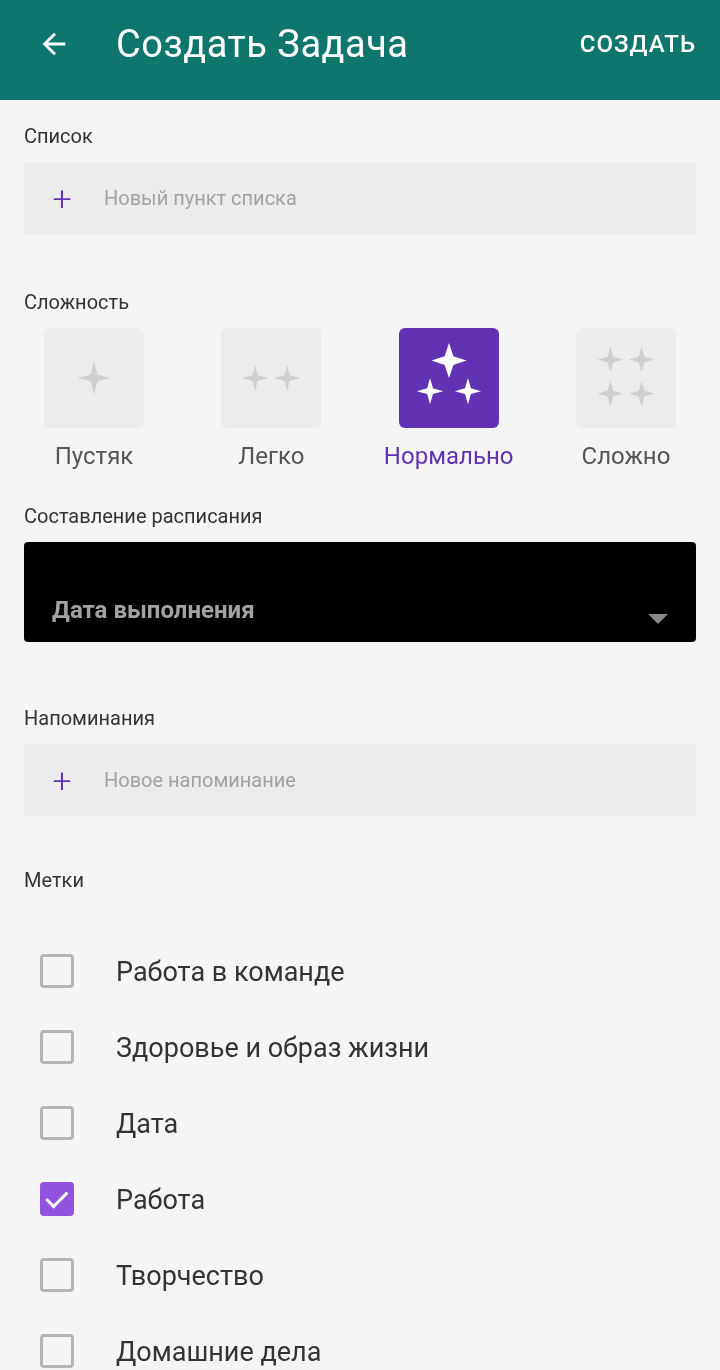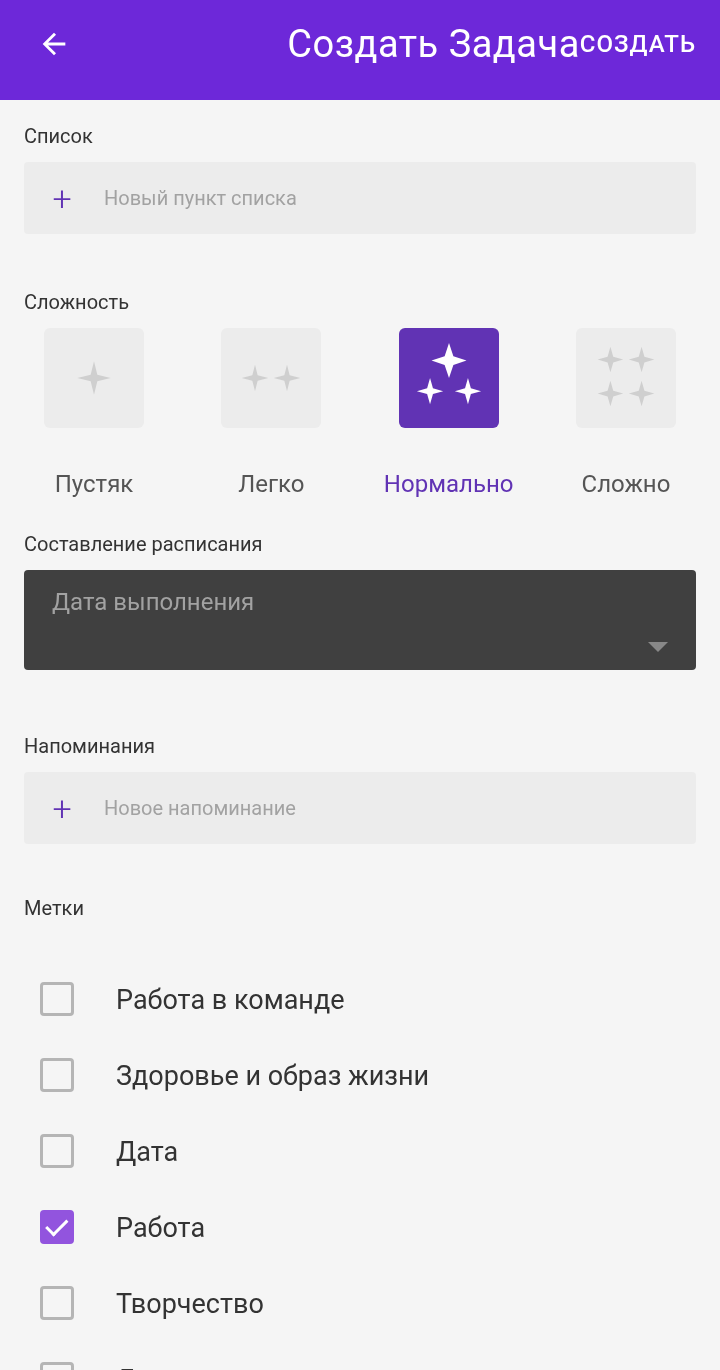--- a/index.html
+++ b/index.html
@@ -5,27 +5,26 @@
   * { box-sizing: border-box; margin: 0; padding: 0; }
   body {
     font-family: -apple-system, "Segoe UI", Roboto, sans-serif;
     width: 720px;
     height: 1370px;
     background: #f5f5f5;
     overflow: hidden;
     color: #333;
   }
   .header {
-    background: #6d28d9;
+    background: #0f766e;
     height: 100px;
     display: flex;
     align-items: center;
     padding: 0 24px 12px 34px;
     color: #fff;
-    text-align: right;
   }
   .back-arrow {
     width: 40px;
     height: 40px;
     display: flex;
     align-items: center;
     justify-content: center;
     cursor: pointer;
   }
   .header-title {
@@ -94,34 +93,34 @@
     justify-content: center;
     margin-bottom: 14px;
   }
   .diff-box.selected {
     background: #6133b4;
   }
   .diff-label {
     font-size: 24px;
     color: #555;
     text-align: center;
-    margin-top: 28px;
   }
   .diff-label.selected {
     color: #6133b4;
   }
   .sched-box {
-    background: #404040;
+    background: #000000;
     border-radius: 4px;
     height: 100px;
     display: flex;
-    align-items: flex-start;
+    align-items: flex-end;
     padding: 18px 28px;
     position: relative;
     cursor: pointer;
+    font-weight: bold;
   }
   .sched-placeholder {
     color: #a2a2a2;
     font-size: 24px;
   }
   .dropdown-caret {
     position: absolute;
     right: 28px;
     bottom: 18px;
     width: 0; height: 0;

